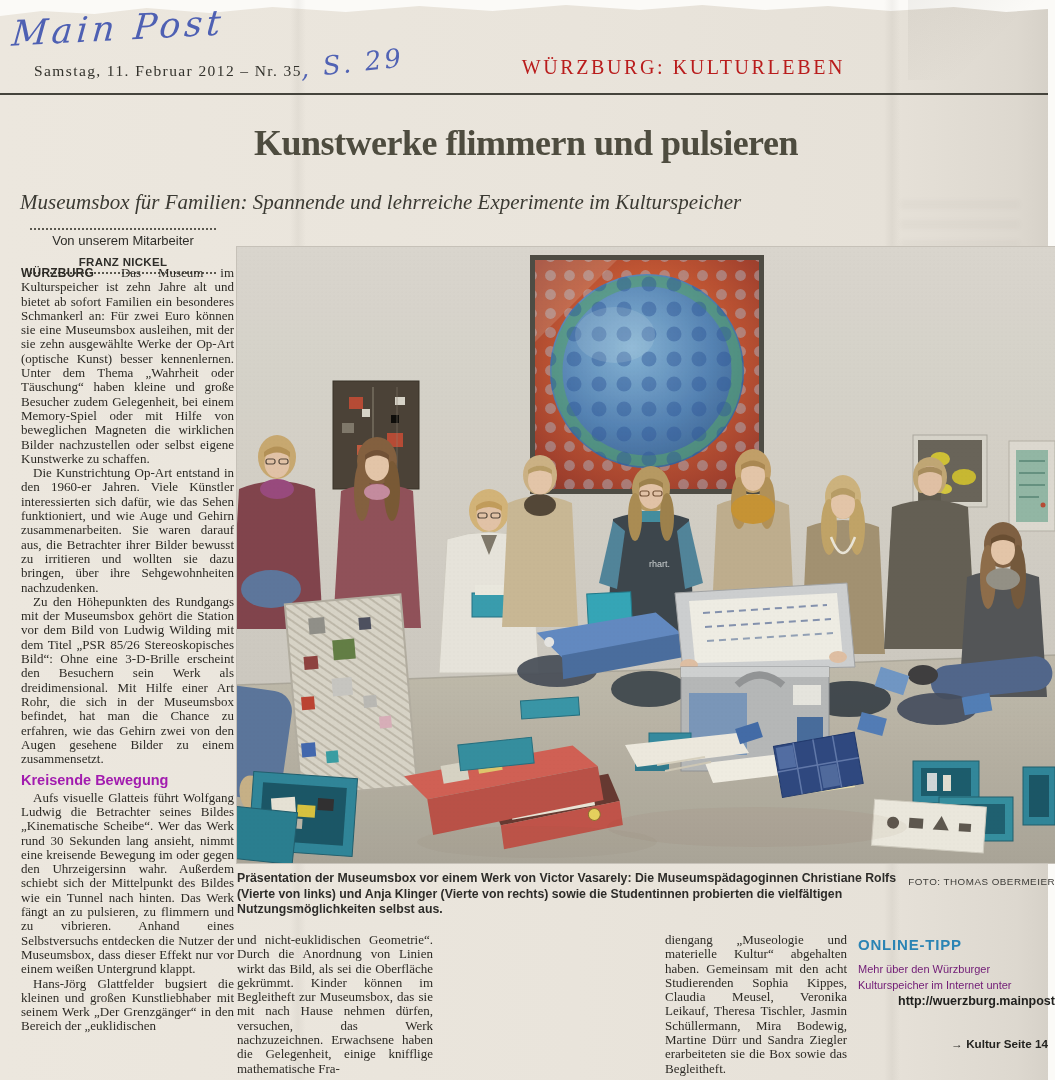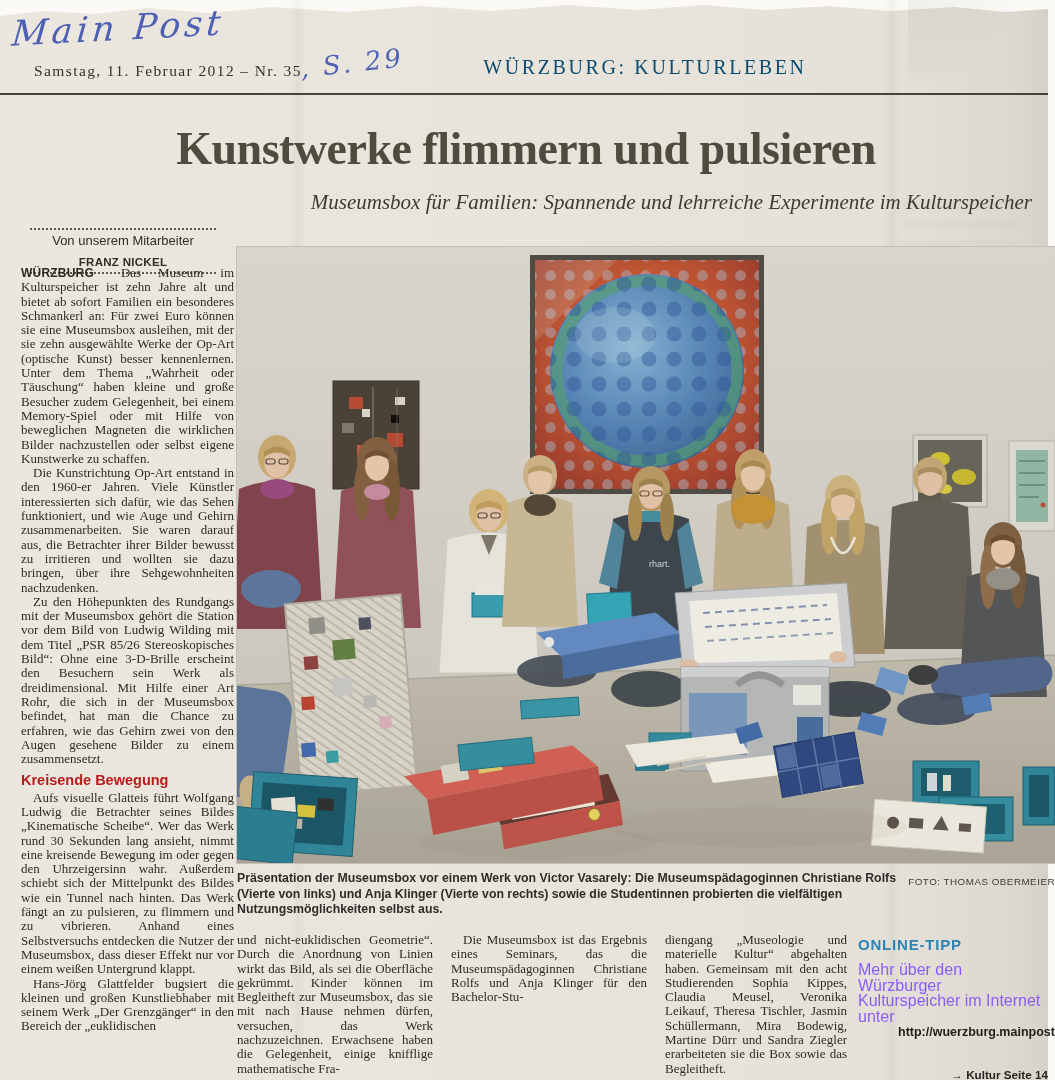--- a/index.html
+++ b/index.html
@@ -13,54 +13,54 @@
   .corner-shade{position:absolute;right:7px;top:0;width:140px;height:80px;
           background:linear-gradient(135deg,rgba(60,55,45,.06),transparent 60%);}
   .ghost{position:absolute;pointer-events:none;filter:blur(2px);opacity:.55;
          background:repeating-linear-gradient(180deg,rgba(110,104,92,.12) 0 9px,transparent 9px 20px);}
   
   .hand-main{position:absolute;left:12px;top:8px;font-family:"DejaVu Serif",serif;font-style:italic;
              font-size:35px;letter-spacing:4px;color:#4155b0;transform:rotate(-3deg) skewX(-8deg);opacity:.92;}
   .dateline{position:absolute;left:34px;top:62px;font-size:15.5px;letter-spacing:1.4px;color:#33322c;}
   .hand-page{position:absolute;left:300px;top:48px;font-family:"DejaVu Serif",serif;font-style:italic;
              font-size:26px;letter-spacing:3px;color:#4155b0;transform:rotate(-6deg);opacity:.9;}
-  .section-title{position:absolute;left:445px;top:56px;width:400px;text-align:center;
-             font-size:20px;letter-spacing:2.6px;color:#0c4a6e;}
+  .section-title{position:absolute;left:445px;top:56px;width:400px;text-align:right;
+             font-size:20px;letter-spacing:2.6px;color:#b91c1c;}
   .rule{position:absolute;left:0;width:1048px;top:93px;height:2px;background:#45443c;}
   
   .headline{position:absolute;left:20px;top:122px;width:1012px;text-align:center;
-            font-weight:700;font-size:46px;letter-spacing:-.5px;color:#4e4c3f;}
-  .subhead{position:absolute;left:20px;top:190px;width:1012px;text-align:right;
+            font-weight:700;font-size:36px;letter-spacing:-.5px;color:#4e4c3f;}
+  .subhead{position:absolute;left:20px;top:190px;width:1012px;text-align:left;
            font-style:italic;font-size:21px;color:#3b3a33;}
   
   .byline-box{position:absolute;left:30px;top:228px;width:186px;text-align:center;
               border-top:2px dotted #5a584f;border-bottom:2px dotted #5a584f;padding:3px 0 4px;
               font-family:"Liberation Sans",sans-serif;color:#2e2d29;}
   .byline-box .l1{font-size:13px;}
   .byline-box .l2{font-size:11.5px;font-weight:bold;letter-spacing:.3px;margin-top:8px;}
   
   .col{position:absolute;font-size:13px;line-height:14.3px;text-align:justify;color:#2c2a25;overflow:hidden;}
   .col p{margin:0;}
   .col p.indent{text-indent:12px;}
   .lead-in{font-family:"Liberation Sans",sans-serif;font-weight:bold;font-size:12px;margin-right:27px;letter-spacing:.2px;}
   .crosshead{font-family:"Liberation Sans",sans-serif;font-weight:bold;font-size:14.5px;
-             color:#b91c1c;margin:7px 0 3px;}
+             color:#a21caf;margin:7px 0 3px;}
   .col1{left:21px;top:266px;width:213px;height:814px;}
   .col2{left:237px;top:933px;width:196px;height:147px;}
   .col3{left:451px;top:933px;width:196px;height:147px;}
   .col4{left:665px;top:933px;width:182px;height:147px;}
   
   .photo{position:absolute;left:237px;top:247px;width:818px;height:616px;outline:1px solid #c6c1b8;}
   .caption{position:absolute;left:237px;top:871px;width:818px;
            font-family:"Liberation Sans",sans-serif;font-weight:bold;font-size:12.3px;line-height:15.5px;color:#2d2c29;}
   .credit{float:right;font-weight:normal;font-size:9.8px;letter-spacing:.5px;color:#3c3b37;margin-top:3px;}
   
   .online-tip{position:absolute;left:858px;top:936px;width:190px;font-family:"Liberation Sans",sans-serif;}
   .tip-head{font-weight:bold;font-size:15px;letter-spacing:.8px;color:#2b84b4;margin:0 0 9px;}
-  .tip-text{font-size:16px;line-height:15.5px;color:#8b5cf6;margin:0;}
+  .tip-text{font-size:11px;line-height:15.5px;color:#701a75;margin:0;}
   .tip-url{font-size:12.5px;font-weight:bold;color:#1f1f1d;margin:1px 0 0;padding-left:40px;}
   .tip-note{font-size:11.7px;line-height:14px;font-weight:bold;color:#242421;text-align:right;margin:15px 0 0;}
 </style>
 </head>
 <body>
 
 <div class="stage">
   <div class="paper"></div>
   <div class="crease" style="left:290px"></div>
   <div class="crease" style="left:884px"></div>
@@ -405,21 +405,20 @@
 
   <div class="caption">
     <span class="credit">FOTO: THOMAS OBERMEIER</span>
     <span>Präsentation der Museumsbox vor einem Werk von Victor Vasarely: Die Museumspädagoginnen Christiane Rolfs (Vierte von links) und Anja Klinger (Vierte von rechts) sowie die Studentinnen probierten die vielfältigen Nutzungsmöglichkeiten selbst aus.</span>
   </div>
 
   <div class="col col2">
     <p>und nicht-euklidischen Geometrie“. Durch die Anordnung von Linien wirkt das Bild, als sei die Oberfläche gekrümmt. Kinder können im Begleitheft zur Museumsbox, das sie mit nach Hause nehmen dürfen, versuchen, das Werk nachzuzeichnen. Erwachsene haben die Gelegenheit, einige knifflige mathematische Fra-</p>
   </div>
   <div class="col col3">
-    <p class="indent">Die Museumsbox ist das Ergebnis eines Seminars, das die Museumspädagoginnen Christiane Rolfs und Anja Klinger für den Bachelor-Stu-</p>
   </div>
   <div class="col col4">
     <p>diengang „Museologie und materielle Kultur“ abgehalten haben. Gemeinsam mit den acht Studierenden Sophia Kippes, Claudia Meusel, Veronika Leikauf, Theresa Tischler, Jasmin Schüllermann, Mira Bodewig, Martine Dürr und Sandra Ziegler erarbeiteten sie die Box sowie das Begleitheft.</p>
   </div>
 
   <div class="online-tip">
     <p class="tip-head">ONLINE-TIPP</p>
     <p class="tip-text">Mehr über den Würzburger Kulturspeicher im Internet unter</p>
     <p class="tip-url">http://wuerzburg.mainpost.de</p>
     <p class="tip-note">

